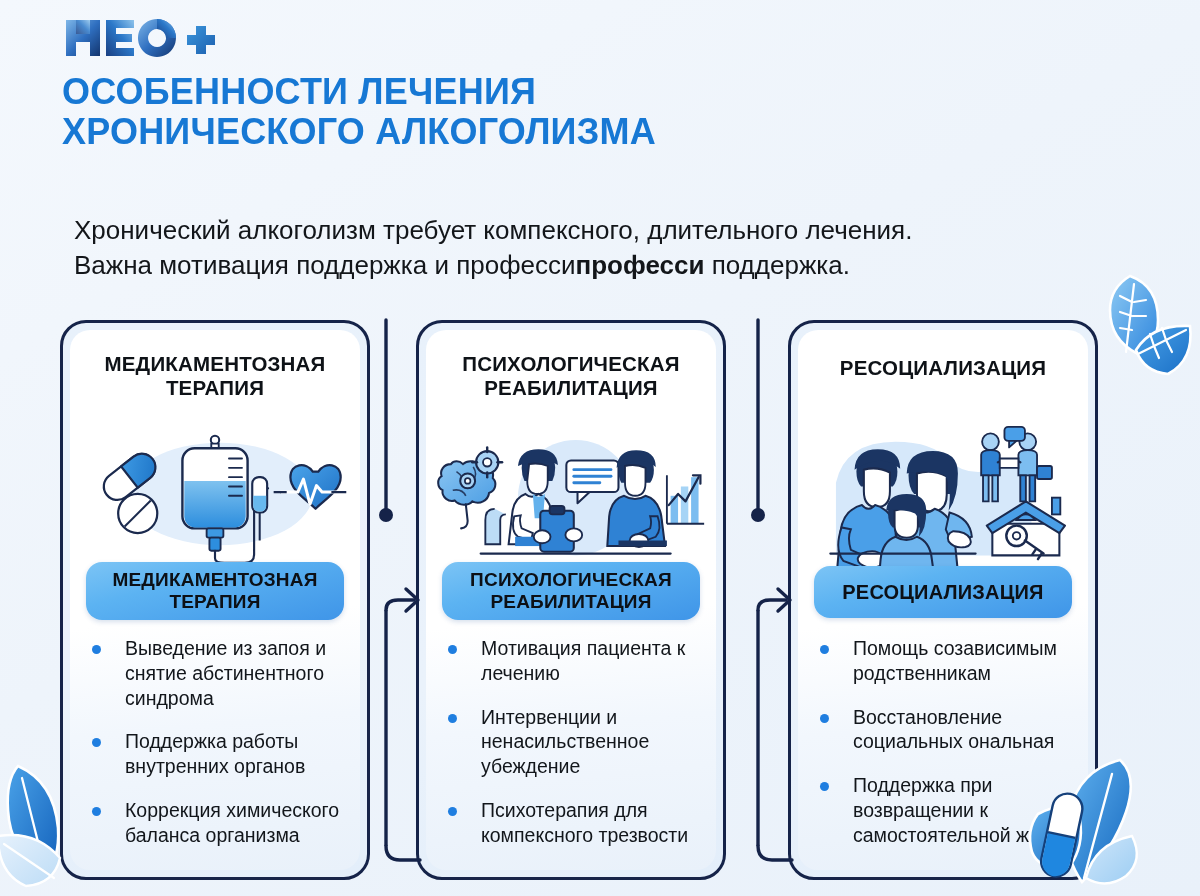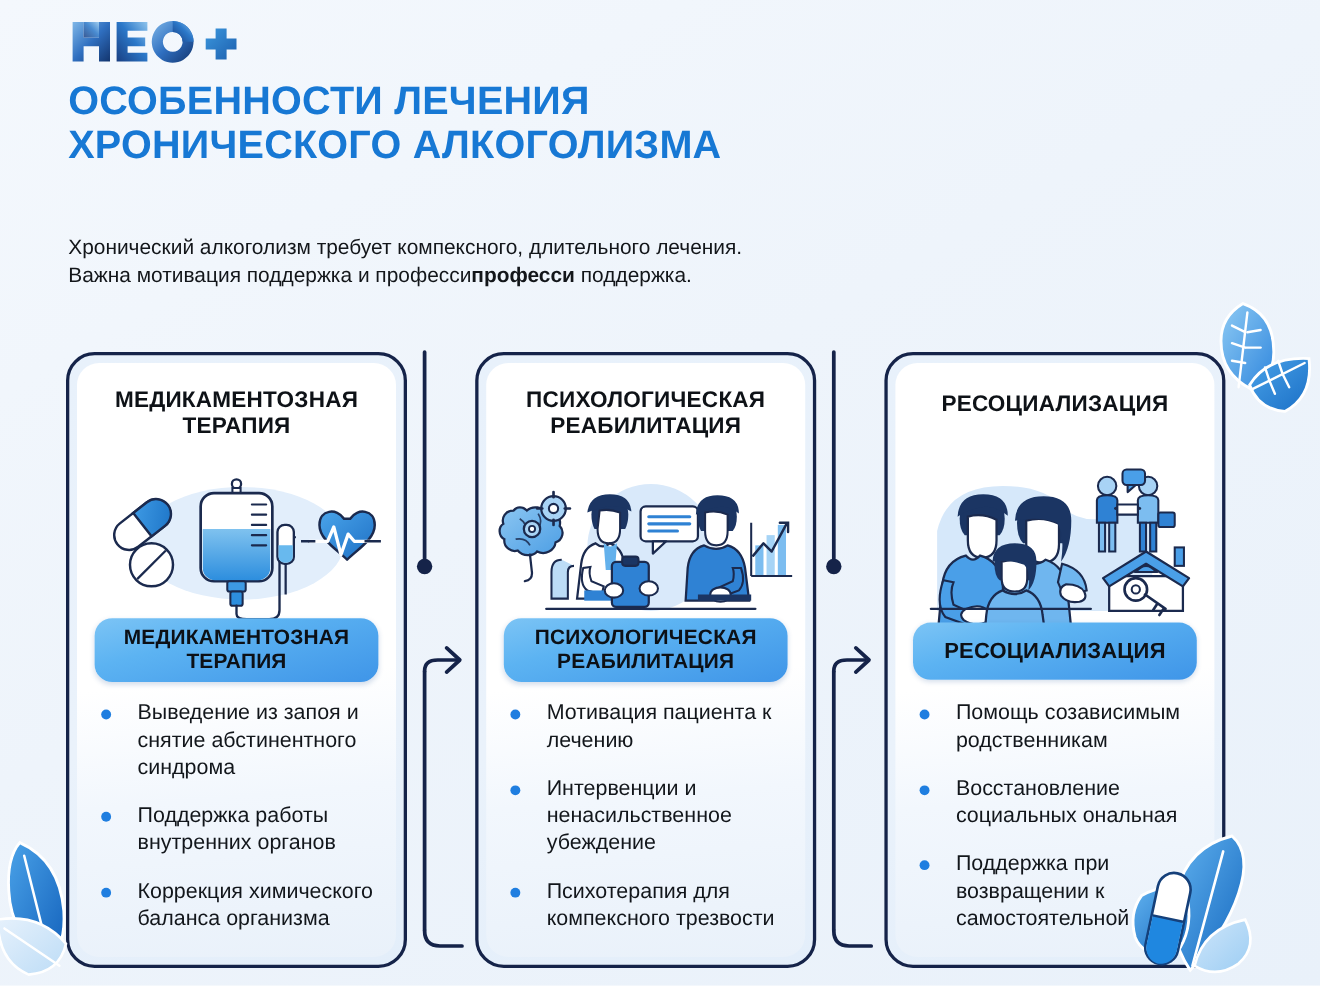--- a/index.html
+++ b/index.html
@@ -17,33 +17,33 @@
 
   
   .title {
     position: absolute; left: 62px; top: 72px; width: 1070px;
     font-size: 36px; font-weight: 700; line-height: 1.12;
     letter-spacing: 0.2px; color: #1778d4; text-transform: uppercase;
     font-family: "Liberation Sans", sans-serif;
   }
   .title .l2 { display: block; }
   .subtitle {
-    position: absolute; left: 62px; top: 213px; width: 1040px;
-    font-size: 19px; line-height: 1.33; color: #13161a;
+    position: absolute; left: 74px; top: 213px; width: 1040px;
+    font-size: 26px; line-height: 1.33; color: #13161a;
   }
   .subtitle b { font-weight: 700; }
 
   
   .cards {
     position: absolute; left: 60px; top: 320px;
     width: 1080px; height: 560px;
     display: flex; gap: 0;
   }
   .card-slot { width: 310px; position: relative; }
-  .card-slot.s2 { margin-left: 62px; }
+  .card-slot.s2 { margin-left: 46px; }
   .card-slot.s3 { margin-left: 62px; }
 
   .card {
     position: absolute; inset: 0;
     border: 3.5px solid #152349;
     border-radius: 26px;
     background: linear-gradient(160deg,#e8f1fb 0%, #eaf2fb 55%, #e3eefa 100%);
     overflow: hidden;
   }
   .card-inner {

